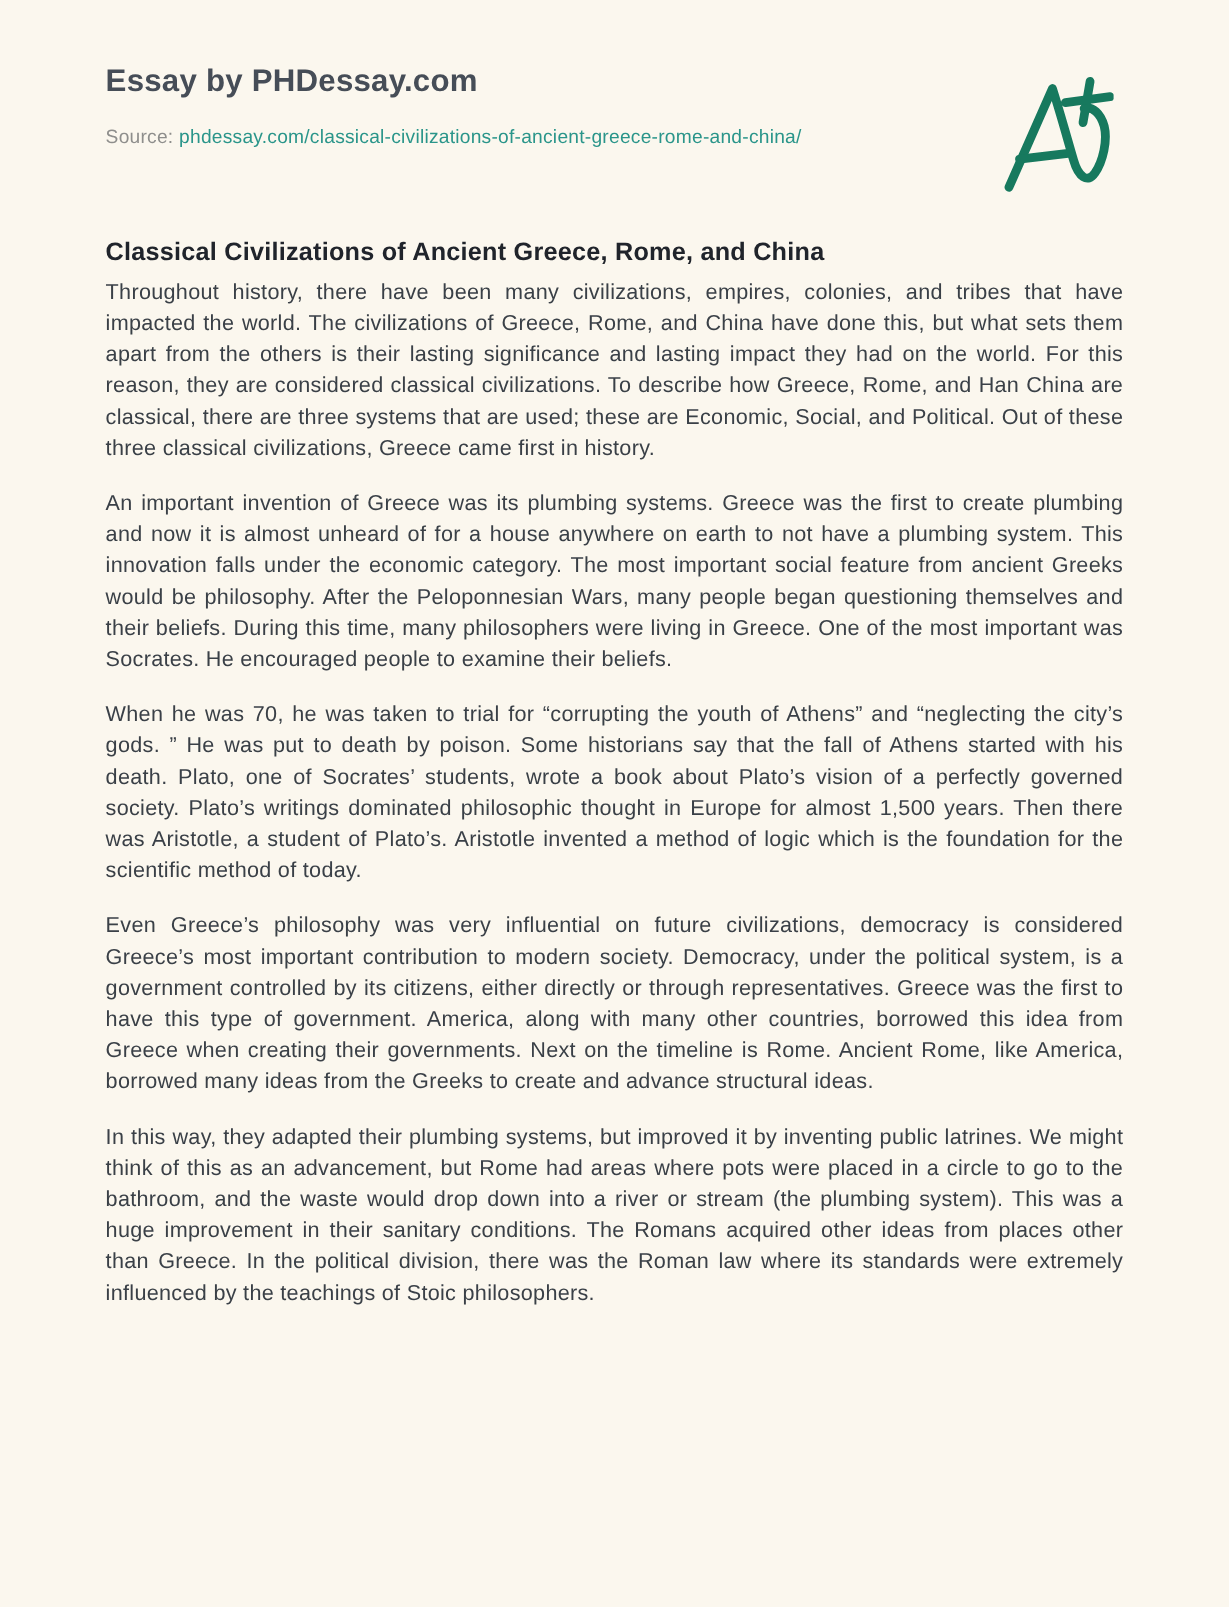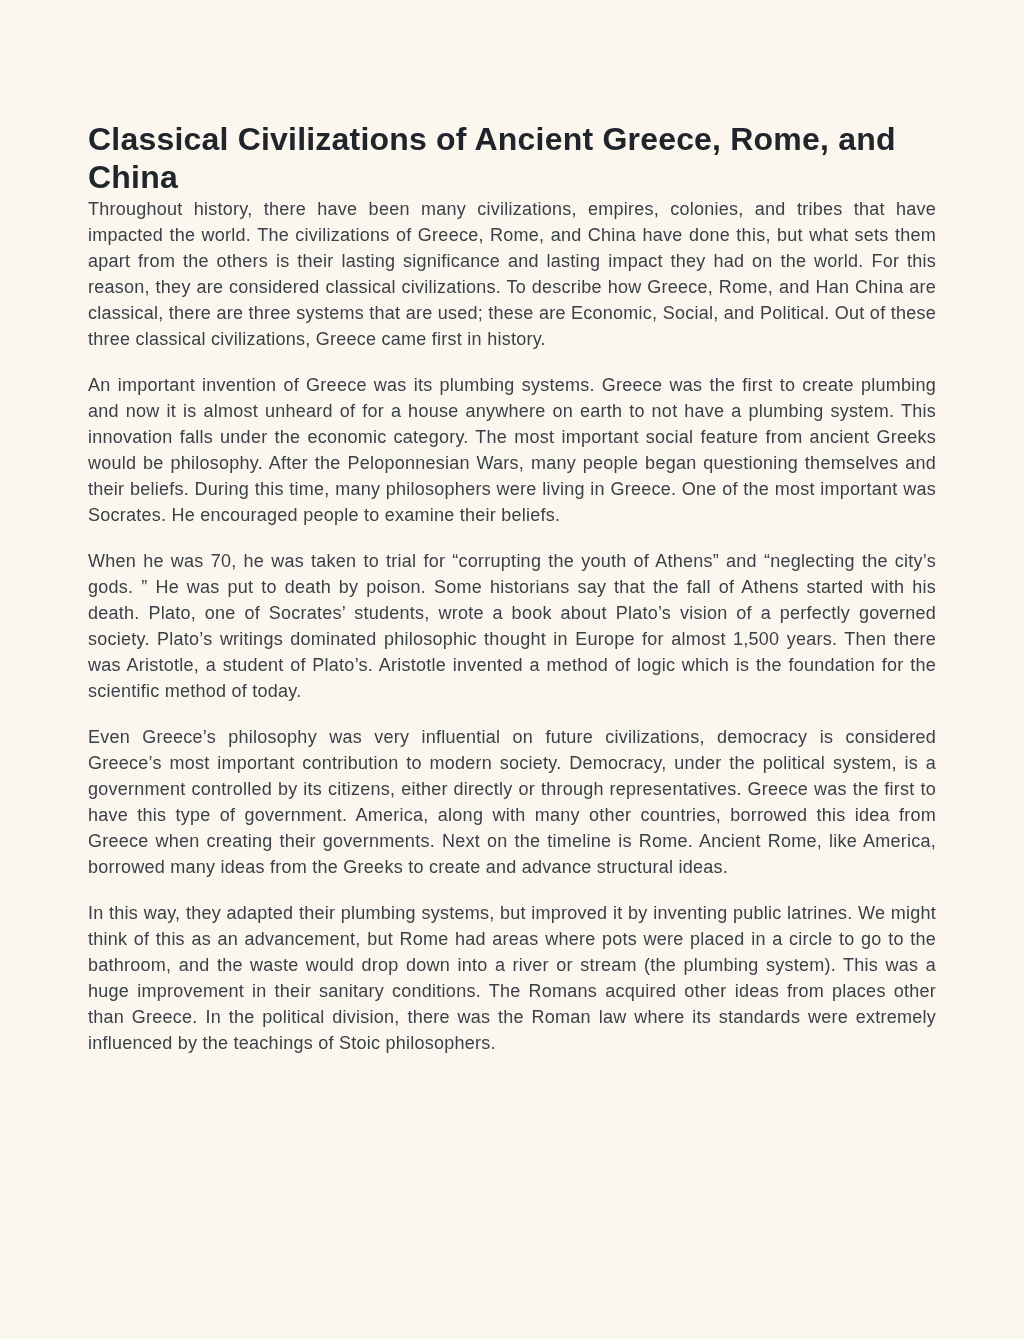--- a/index.html
+++ b/index.html
@@ -50,21 +50,21 @@
     top: 60px;
     right: 96px;
     width: 98px;
     height: 100px;
     color: var(--logo-green);
   }
   .logo svg { width: 100%; height: 100%; display: block; }
   .article-title {
     margin: 68px 0 0 0;
     max-width: 820px;
-    font-size: 32px;
+    font-size: 21px;
     line-height: 38px;
     font-weight: 700;
     color: var(--title-text);
     letter-spacing: 0.2px;
   }
   .essay-body {
     width: 848px;
   }
   .essay-body p {
     margin: 0 0 20px 0;
@@ -73,20 +73,41 @@
     color: var(--body-text);
     text-align: justify;
     letter-spacing: 0.25px;
   }
 </style>
 </head>
 <body>
 
 <div class="page">
 
+  <div class="header">
+    <h1 class="site-title">Essay by PHDessay.com</h1>
+
+    <div class="source-line">
+      <span>Source:</span>
+      <a class="source-link">phdessay.com/classical-civilizations-of-ancient-greece-rome-and-china/</a>
+    </div>
+
+    <div class="logo">
+      <svg viewBox="0 0 100 100" fill="none" stroke="currentColor" stroke-width="7.5" stroke-linecap="round" stroke-linejoin="round" aria-hidden="true">
+
+        <path d="M11,97 L48,13 C55,35 61,57 66,74 C70,88 78,94 84,85 C91,75 95,57 92,45 C89,34 82,28 75,30"></path>
+
+        <path d="M20,73 L63,68"></path>
+
+        <path d="M80,7 L74,42"></path>
+
+        <path d="M59,25 L97,20"></path>
+      </svg>
+    </div>
+  </div>
 
   <h2 class="article-title">Classical Civilizations of Ancient Greece, Rome, and China</h2>
 
   <div class="essay-body">
     <p>Throughout history, there have been many civilizations, empires, colonies, and tribes that have impacted the world. The civilizations of Greece, Rome, and China have done this, but what sets them apart from the others is their lasting significance and lasting impact they had on the world. For this reason, they are considered classical civilizations. To describe how Greece, Rome, and Han China are classical, there are three systems that are used; these are Economic, Social, and Political. Out of these three classical civilizations, Greece came first in history.</p>
     <p>An important invention of Greece was its plumbing systems. Greece was the first to create plumbing and now it is almost unheard of for a house anywhere on earth to not have a plumbing system. This innovation falls under the economic category. The most important social feature from ancient Greeks would be philosophy. After the Peloponnesian Wars, many people began questioning themselves and their beliefs. During this time, many philosophers were living in Greece. One of the most important was Socrates. He encouraged people to examine their beliefs.</p>
     <p>When he was 70, he was taken to trial for “corrupting the youth of Athens” and “neglecting the city’s gods. ” He was put to death by poison. Some historians say that the fall of Athens started with his death. Plato, one of Socrates’ students, wrote a book about Plato’s vision of a perfectly governed society. Plato’s writings dominated philosophic thought in Europe for almost 1,500 years. Then there was Aristotle, a student of Plato’s. Aristotle invented a method of logic which is the foundation for the scientific method of today.</p>
     <p>Even Greece’s philosophy was very influential on future civilizations, democracy is considered Greece’s most important contribution to modern society. Democracy, under the political system, is a government controlled by its citizens, either directly or through representatives. Greece was the first to have this type of government. America, along with many other countries, borrowed this idea from Greece when creating their governments. Next on the timeline is Rome. Ancient Rome, like America, borrowed many ideas from the Greeks to create and advance structural ideas.</p>
     <p>In this way, they adapted their plumbing systems, but improved it by inventing public latrines. We might think of this as an advancement, but Rome had areas where pots were placed in a circle to go to the bathroom, and the waste would drop down into a river or stream (the plumbing system). This was a huge improvement in their sanitary conditions. The Romans acquired other ideas from places other than Greece. In the political division, there was the Roman law where its standards were extremely influenced by the teachings of Stoic philosophers.</p>
   </div>

